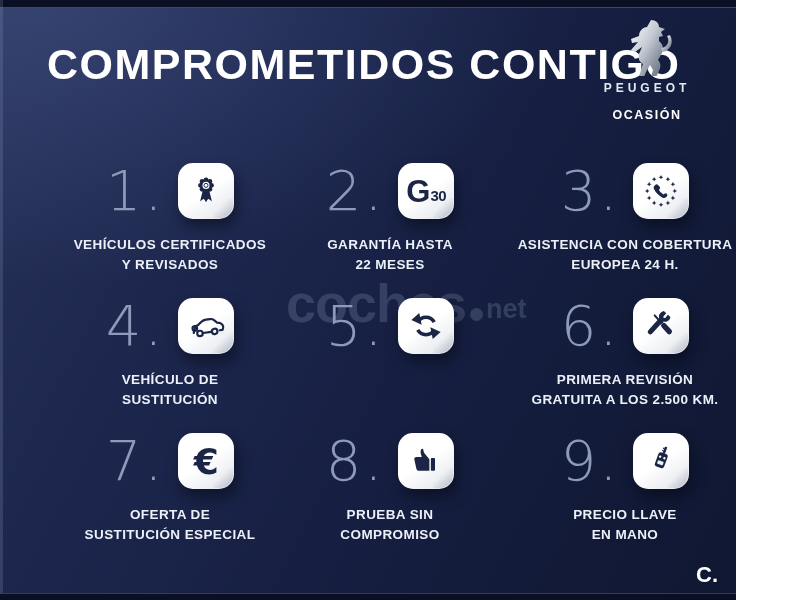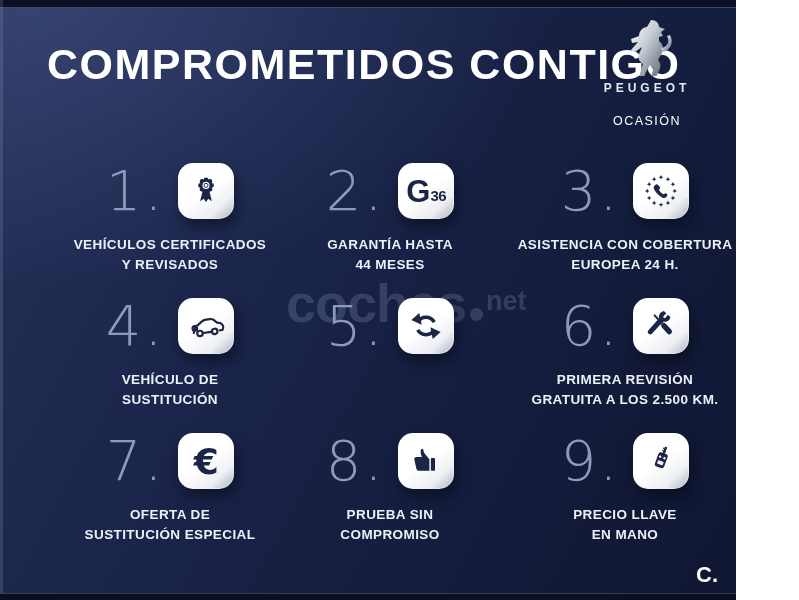--- a/index.html
+++ b/index.html
@@ -13,28 +13,28 @@
   .bottom-border{position:absolute;bottom:0;left:0;right:0;height:6px;background:#0a0f24;
     border-top:1px solid rgba(165,180,215,.28);z-index:5;}
   .left-border{position:absolute;left:0;top:0;bottom:0;width:3px;background:rgba(140,155,195,.22);z-index:5;}
 
   .title{position:absolute;left:47px;top:40px;margin:0;font-size:43px;font-weight:700;
     letter-spacing:1.5px;color:#ffffff;white-space:nowrap;z-index:3;}
 
   .logo{position:absolute;right:26px;top:18px;width:126px;text-align:center;z-index:3;}
   .logo svg{display:block;margin:0 auto;}
   .brand-name{margin-top:5px;font-size:12px;font-weight:600;letter-spacing:4px;color:#e3e8f1;}
-  .brand-division{margin-top:19px;font-size:12.5px;font-weight:400;letter-spacing:1.5px;color:#ffffff;}
+  .brand-division{margin-top:13px;font-size:12.5px;font-weight:700;letter-spacing:1.5px;color:#ffffff;}
 
   .watermark{position:absolute;left:286px;top:276px;display:flex;align-items:flex-end;
     color:rgba(175,190,220,.20);font-weight:700;z-index:1;user-select:none;}
   .wm-main{font-size:54px;line-height:1;letter-spacing:-1px;}
   .wm-dot{width:13px;height:13px;border-radius:50%;background:rgba(175,190,220,.20);
     margin:0 3px 9px 4px;}
-  .wm-net{font-size:27px;line-height:1;margin-bottom:15px;}
+  .wm-net{font-size:27px;line-height:1;margin-bottom:7px;}
 
   .grid{position:absolute;left:50px;top:156px;width:710px;display:grid;
     grid-template-columns:240px 200px 270px;grid-auto-rows:135px;z-index:2;}
   .cell{display:flex;flex-direction:column;align-items:center;justify-content:flex-start;padding-top:4px;}
   .pair{display:flex;align-items:center;gap:13px;height:62px;}
   .num{font-family:"DejaVu Sans",sans-serif;font-weight:200;font-size:56px;line-height:1;
     color:#8d9ab9;letter-spacing:3px;}
   .tile{position:relative;width:56px;height:56px;border-radius:15px;
     background:linear-gradient(145deg,#ffffff 50%,#eceef2 80%,#d9dde4 100%);
     box-shadow:3px 8px 13px rgba(4,7,18,.5);
@@ -113,26 +113,26 @@
       <div class="caption">VEHÍCULOS CERTIFICADOS
 Y REVISADOS</div>
     </div>
 
     <div class="cell">
       <div class="pair">
         <span class="num">2.</span>
         <div class="tile">
           <span class="g36">
             <span class="g-main">G</span>
-            <span class="g-sub">36</span>
+            <span class="g-sub">30</span>
           </span>
         </div>
       </div>
       <div class="caption">GARANTÍA HASTA
-44 MESES</div>
+22 MESES</div>
     </div>
 
     <div class="cell">
       <div class="pair">
         <span class="num">3.</span>
         <div class="tile">
           <svg class="icon-svg" width="40" height="40" viewBox="0 0 48 48">
             <defs>
               <path id="st" d="M0 -2.8 L0.85 -0.85 2.8 0 0.85 0.85 0 2.8 -0.85 0.85 -2.8 0 -0.85 -0.85 Z" fill="#1b2546"></path>
             </defs>

